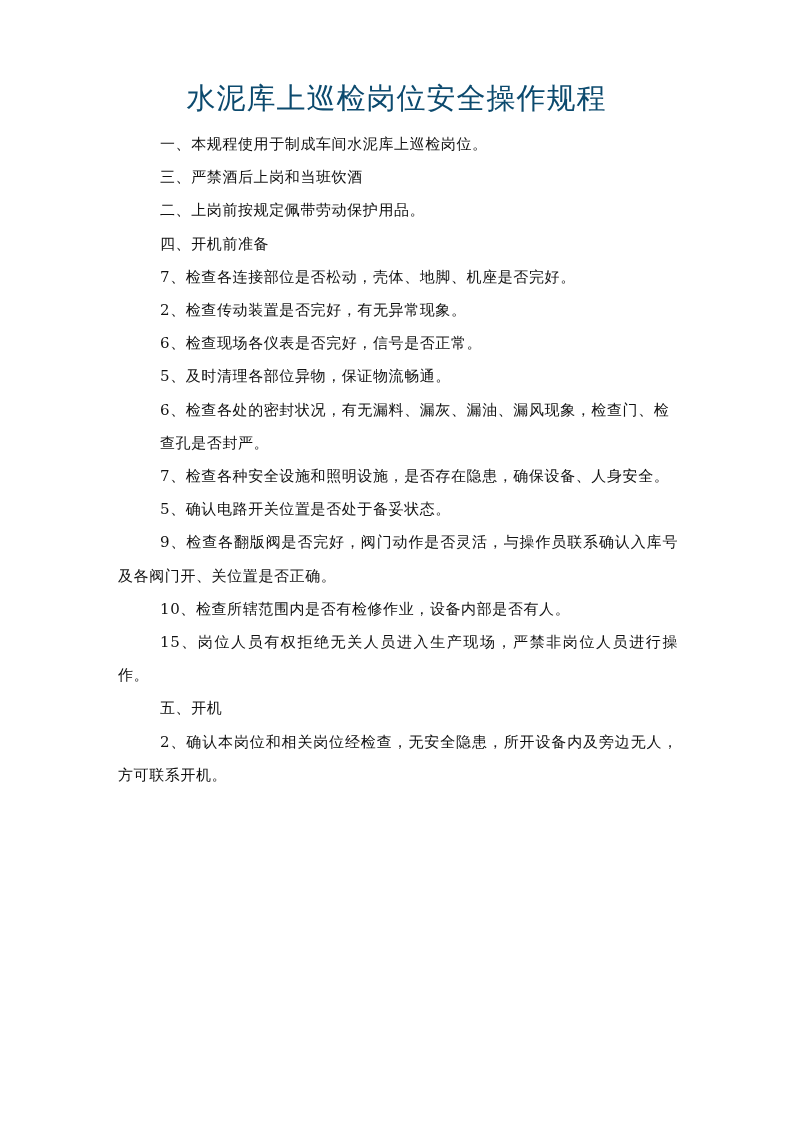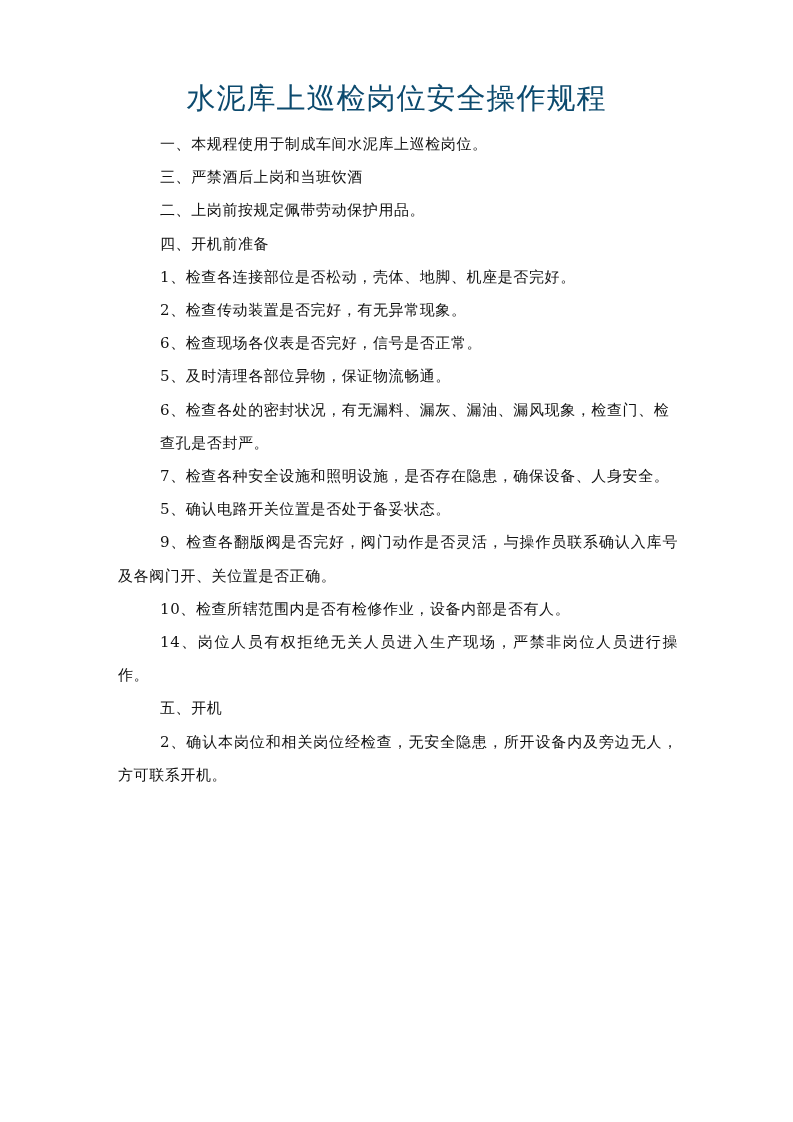--- a/index.html
+++ b/index.html
@@ -58,27 +58,27 @@
 <body>
 
 <div class="page">
   <h1 class="title">水泥库上巡检岗位安全操作规程</h1>
 
   <div class="body-text">
     <p class="para">一、本规程使用于制成车间水泥库上巡检岗位。</p>
     <p class="para">三、严禁酒后上岗和当班饮酒</p>
     <p class="para">二、上岗前按规定佩带劳动保护用品。</p>
     <p class="para">四、开机前准备</p>
-    <p class="para">1、检查各连接部位是否松动，壳体、地脚、机座是否完好。</p>
+    <p class="para">7、检查各连接部位是否松动，壳体、地脚、机座是否完好。</p>
     <p class="para">2、检查传动装置是否完好，有无异常现象。</p>
     <p class="para">6、检查现场各仪表是否完好，信号是否正常。</p>
     <p class="para">5、及时清理各部位异物，保证物流畅通。</p>
     <p class="para">6、检查各处的密封状况，有无漏料、漏灰、漏油、漏风现象，检查门、检</p>
     <p class="para">查孔是否封严。</p>
     <p class="para">7、检查各种安全设施和照明设施，是否存在隐患，确保设备、人身安全。</p>
     <p class="para">5、确认电路开关位置是否处于备妥状态。</p>
     <p class="para">9、检查各翻版阀是否完好，阀门动作是否灵活，与操作员联系确认入库号 及各阀门开、关位置是否正确。</p>
     <p class="para">10、检查所辖范围内是否有检修作业，设备内部是否有人。</p>
-    <p class="para">14、岗位人员有权拒绝无关人员进入生产现场，严禁非岗位人员进行操作。</p>
+    <p class="para">15、岗位人员有权拒绝无关人员进入生产现场，严禁非岗位人员进行操作。</p>
     <p class="para">五、开机</p>
     <p class="para">2、确认本岗位和相关岗位经检查，无安全隐患，所开设备内及旁边无人， 方可联系开机。</p>
   </div>
 </div>
 
 </body></html>

